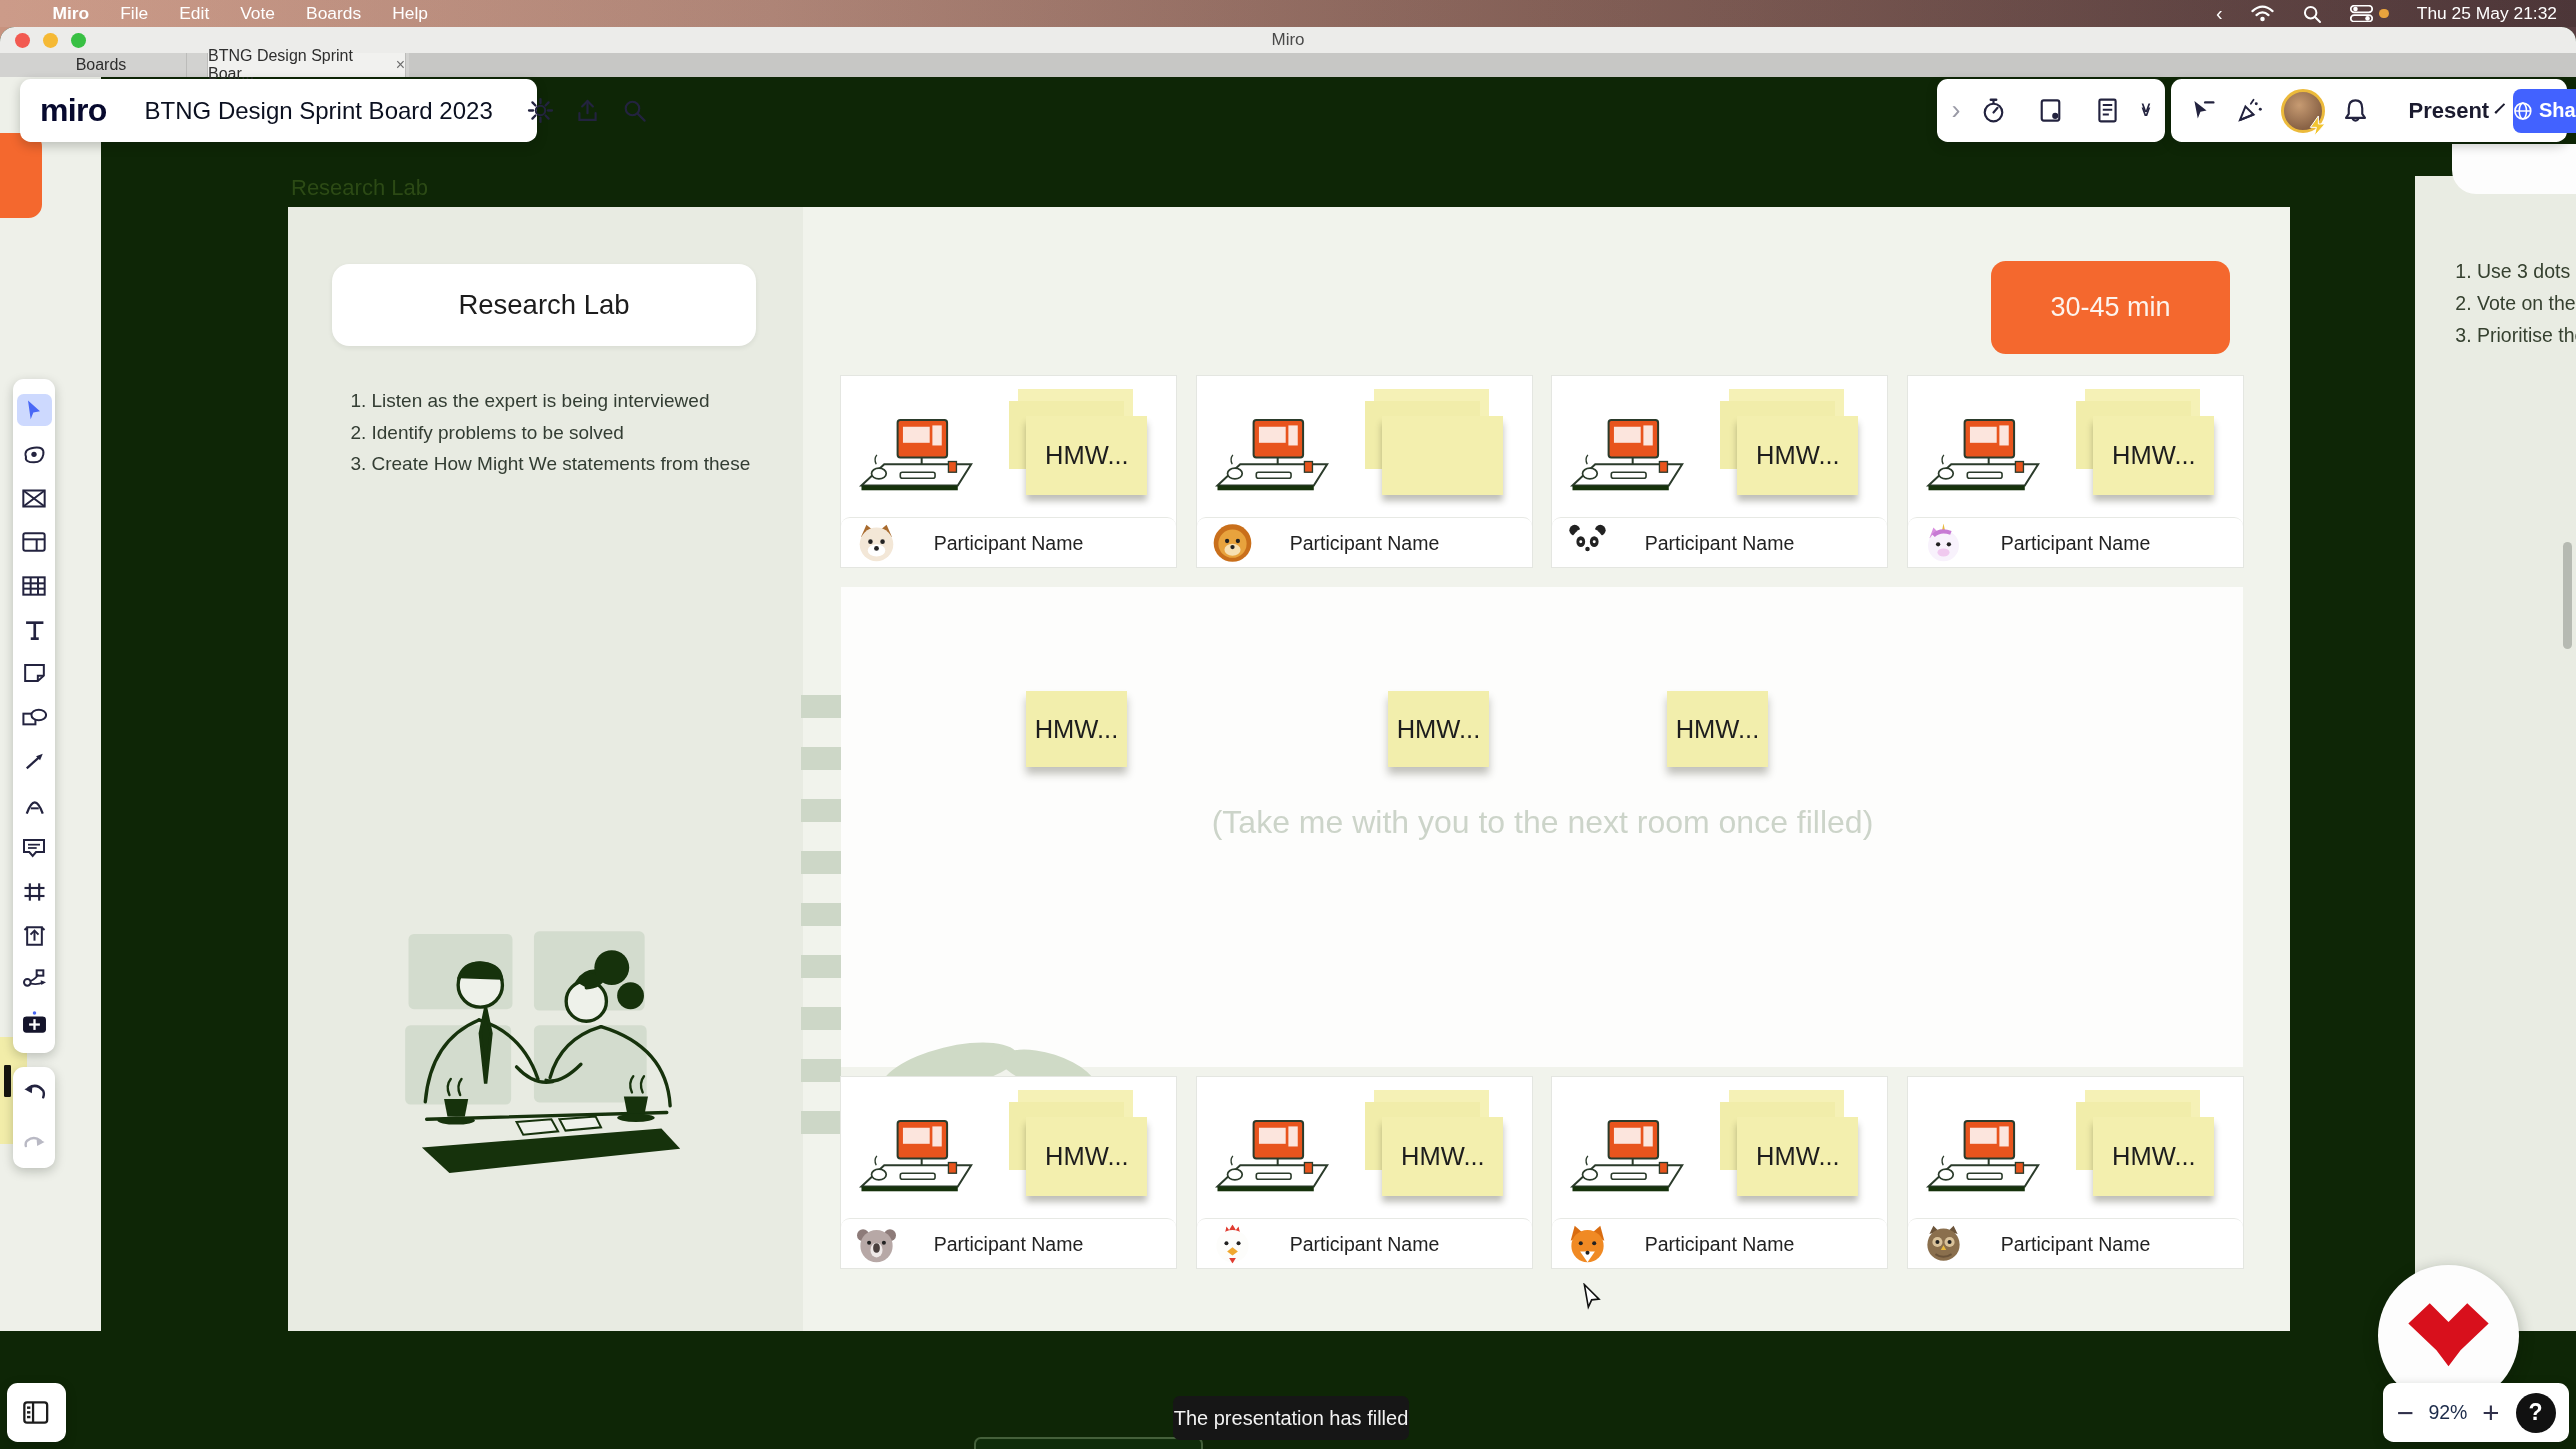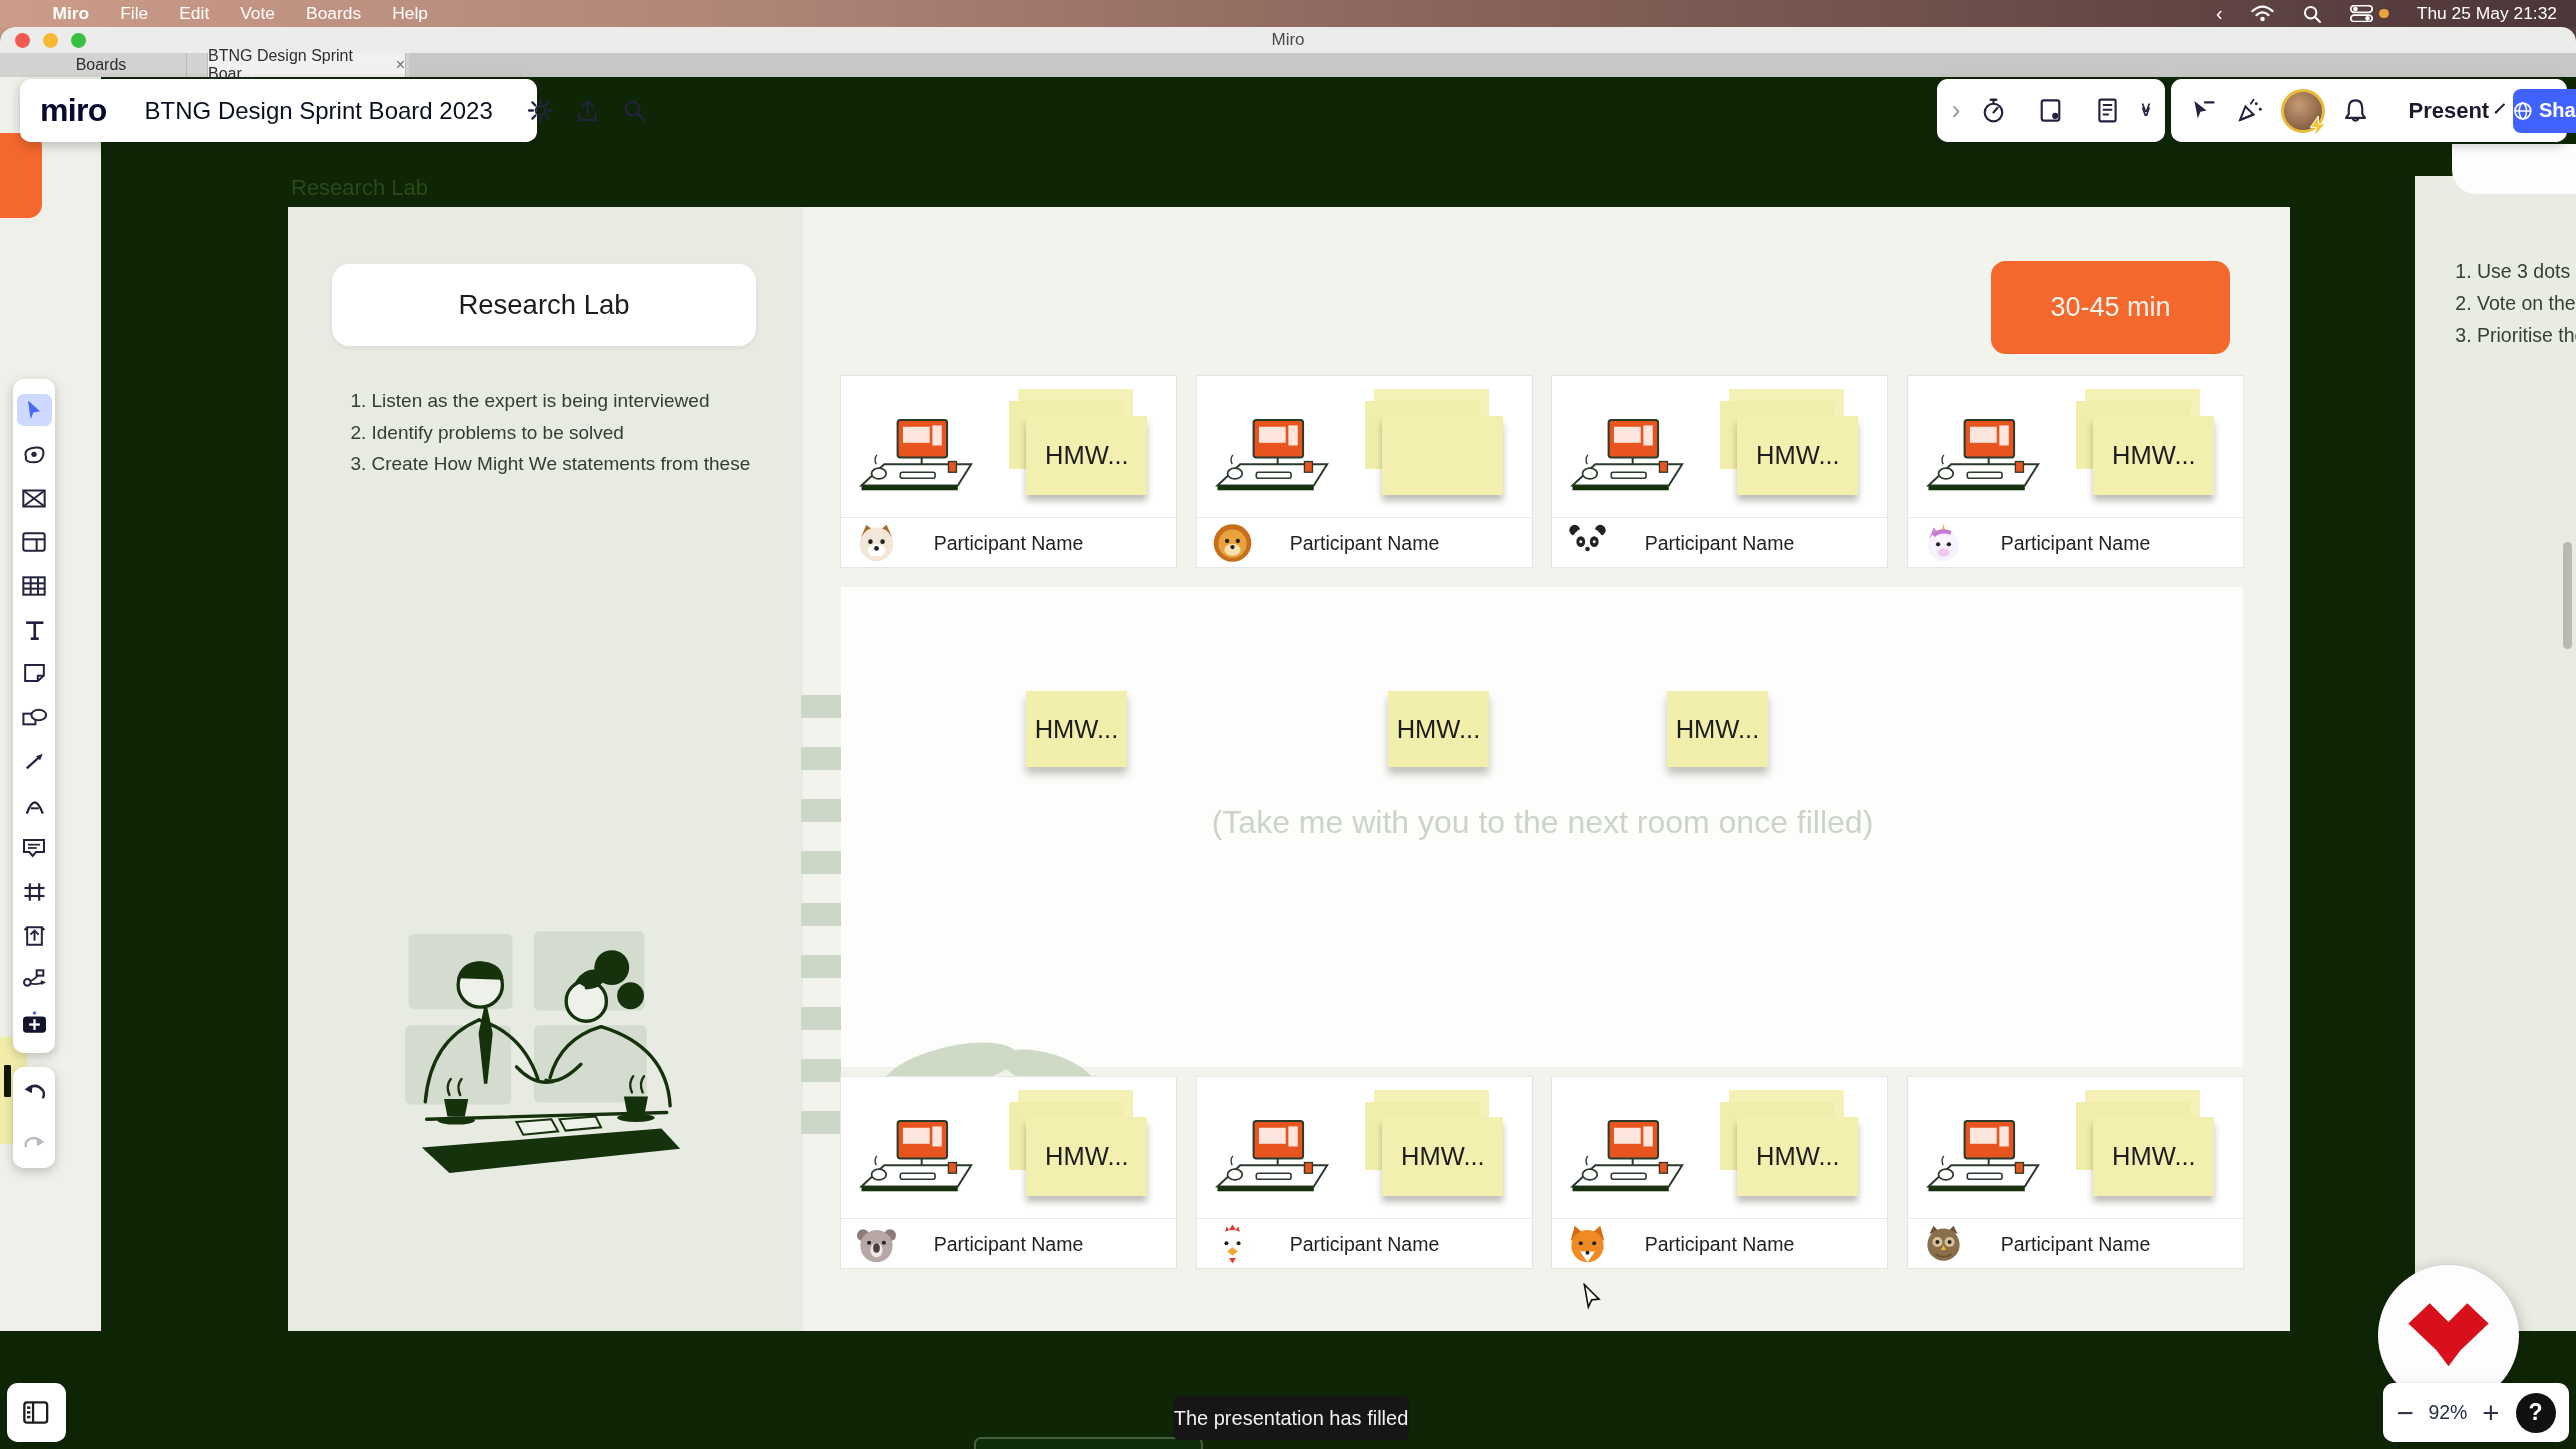--- a/index.html
+++ b/index.html
@@ -57,21 +57,21 @@
   
   .card{position:absolute;width:337px;height:193px;background:#fff;border:1.3px solid #e4e6e1;box-sizing:border-box;}
   .card-img{position:absolute;left:0;top:0;right:0;height:142px;}
   .desk{position:absolute;left:14.8px;bottom:10.7px;width:124px;height:107px;}
   .stack{position:absolute;right:23px;top:13.4px;width:144px;height:117px;}
   .note{position:absolute;background:#f3efae;}
   .note.n1{left:9.4px;top:0;width:115px;height:68px;background:#f5f1b6;}
   .note.n2{left:0;top:12px;width:115px;height:68px;background:#f1edaa;}
   .note.n3{left:17.4px;top:27px;width:121px;height:79px;box-shadow:0 6.7px 6.7px rgba(40,40,20,.3);
            display:flex;align-items:center;justify-content:center;font-size:25.5px;color:#1d1d1d;}
-  .card-name{position:absolute;left:0;right:0;bottom:0;height:49px;border-top:1.3px solid #e7e9e4;}
+  .card-name{position:absolute;left:0;right:0;bottom:0;height:49px;border-top:1.3px solid #e7e9e4;border-radius:9px;}
   .pname{position:absolute;left:0;right:0;top:50%;transform:translateY(-50%);text-align:center;font-size:19.5px;color:#222;}
   .avatar{position:absolute;left:16px;top:50%;transform:translateY(-50%);width:39px;height:39px;}
   
   .right-frame{position:absolute;left:2415px;top:149px;width:161px;height:1155px;background:#e9ece3;}
   .rf-card{position:absolute;left:2452px;top:117px;width:124px;height:50px;background:#fdfdfd;border-radius:0 0 0 24px;}
   .rf-list{position:absolute;left:2450px;top:228px;width:126px;font-size:19.5px;color:#35402f;overflow:hidden;}
   .rf-list ol{margin:0;padding-left:27px;}
   .rf-list li{line-height:32px;white-space:nowrap;}
   .scrollbar{position:absolute;left:2563px;top:515px;width:8.7px;height:107px;background:#b6bab2;border-radius:4.7px;}
   

